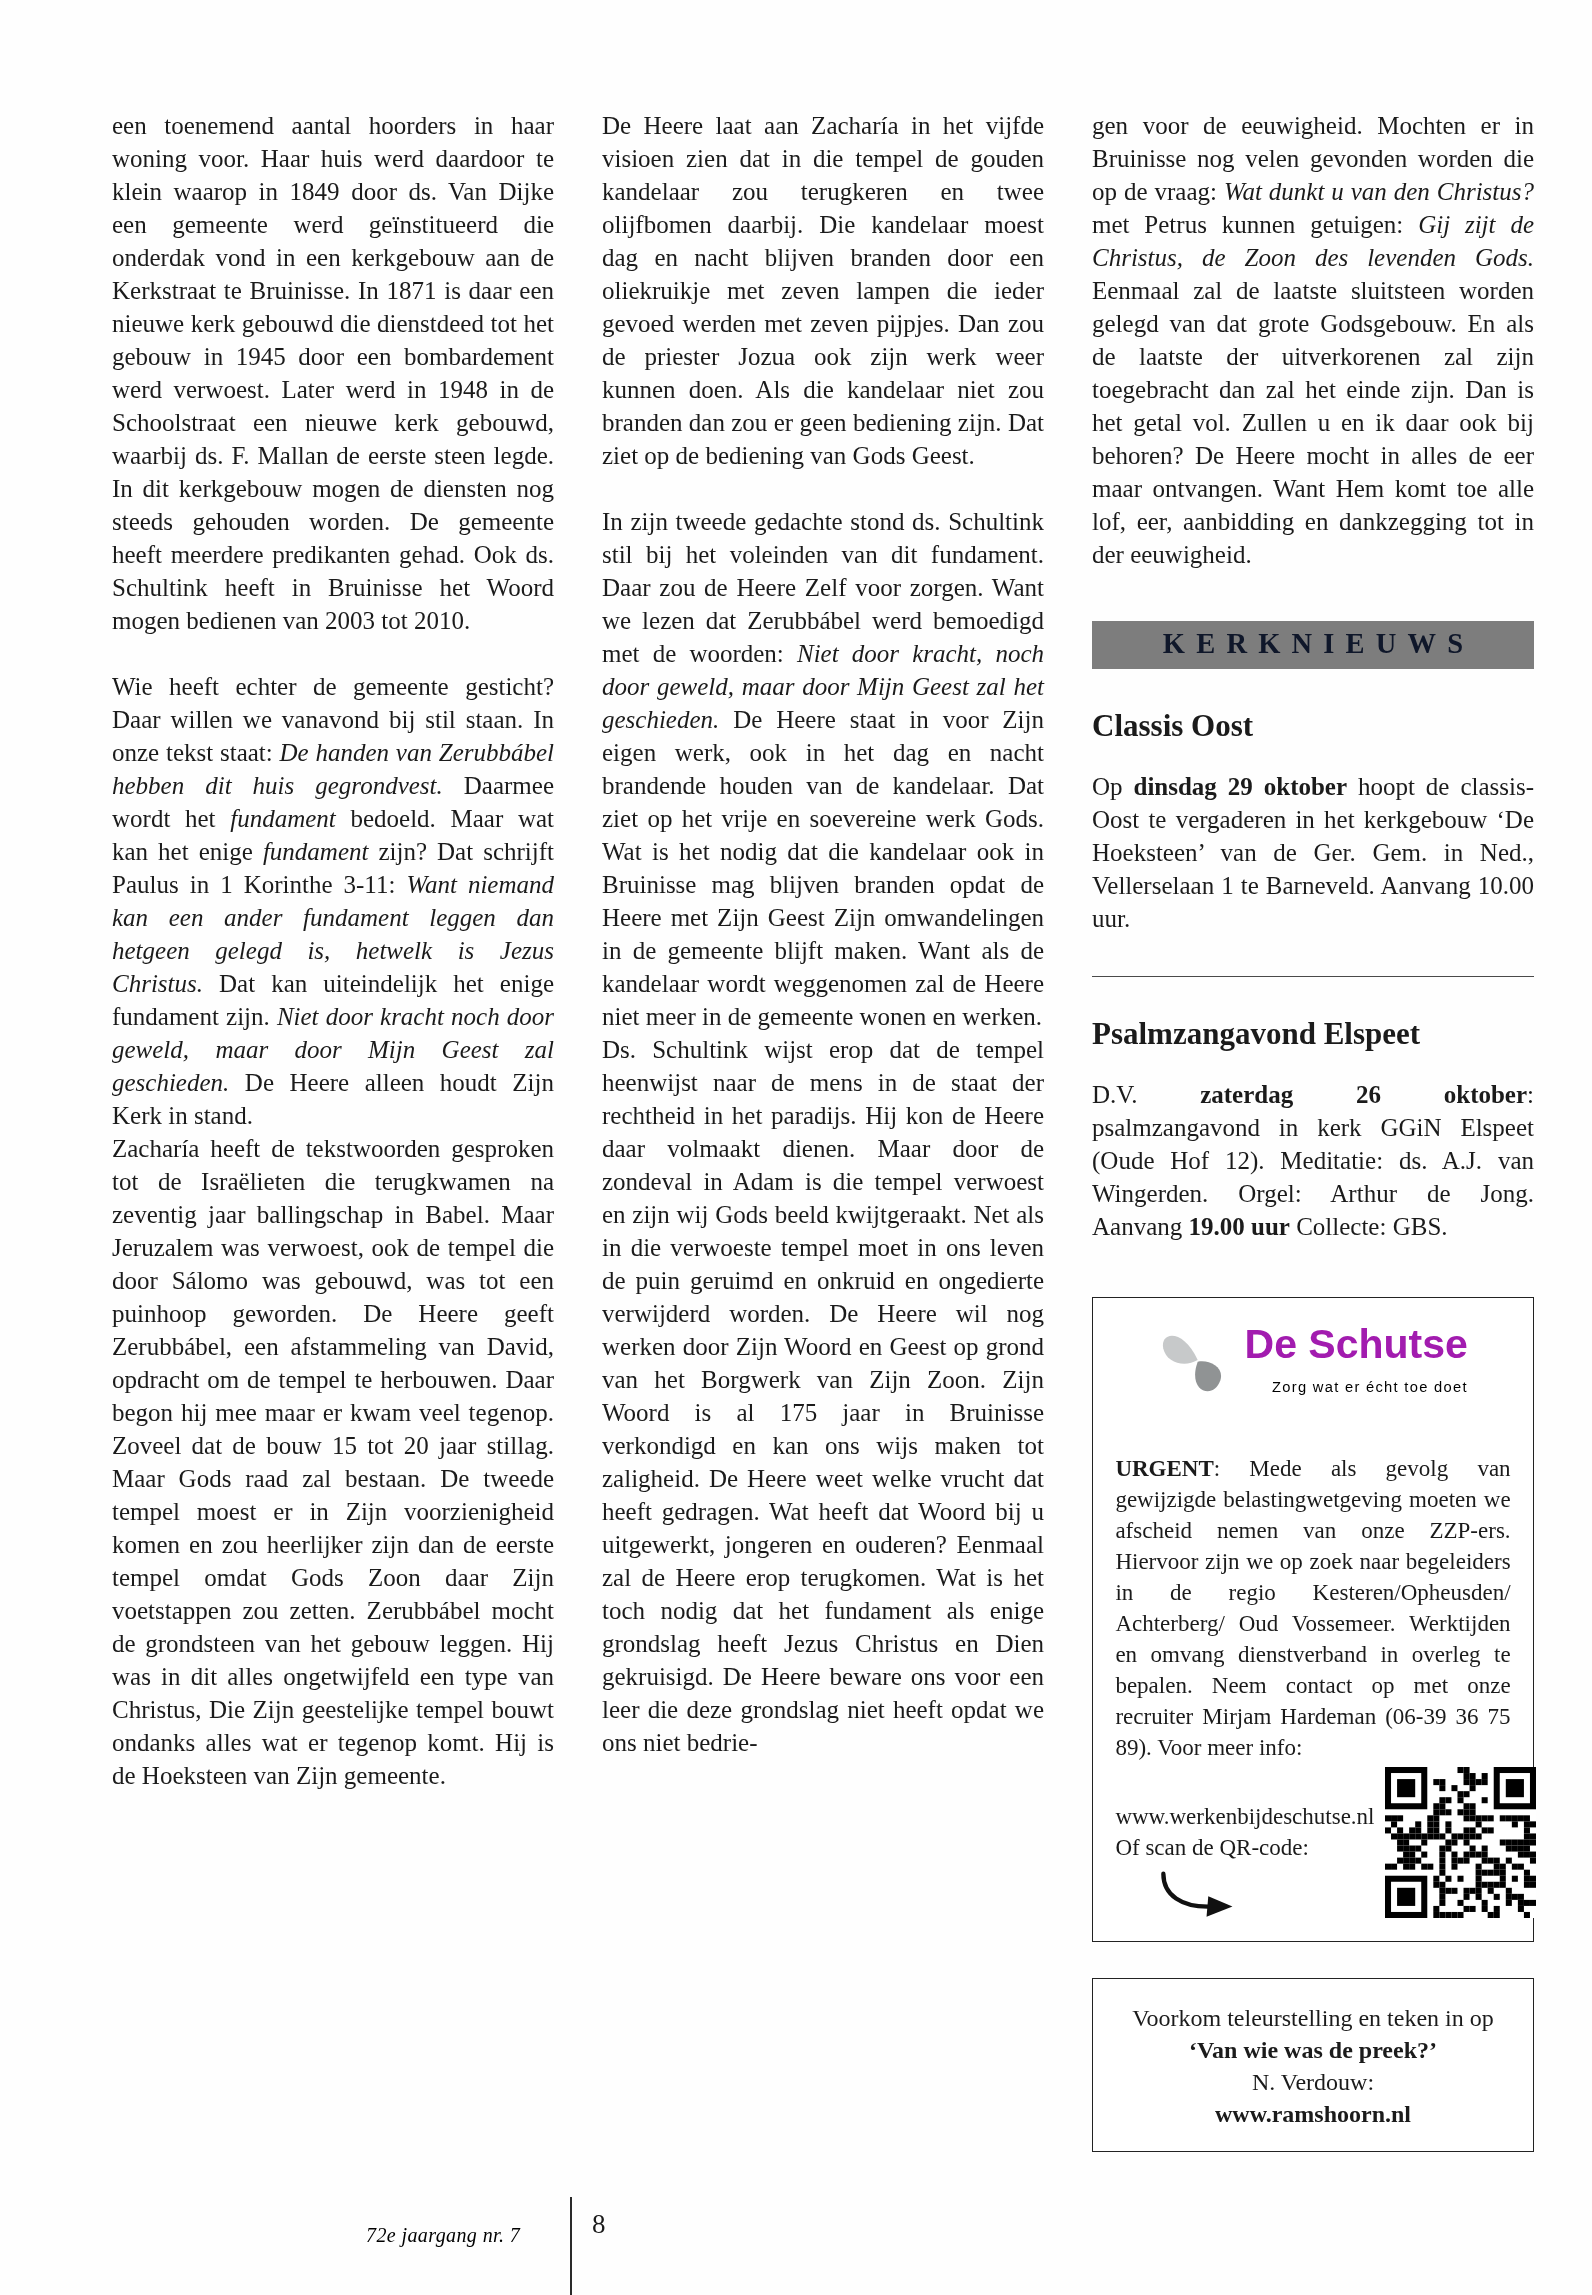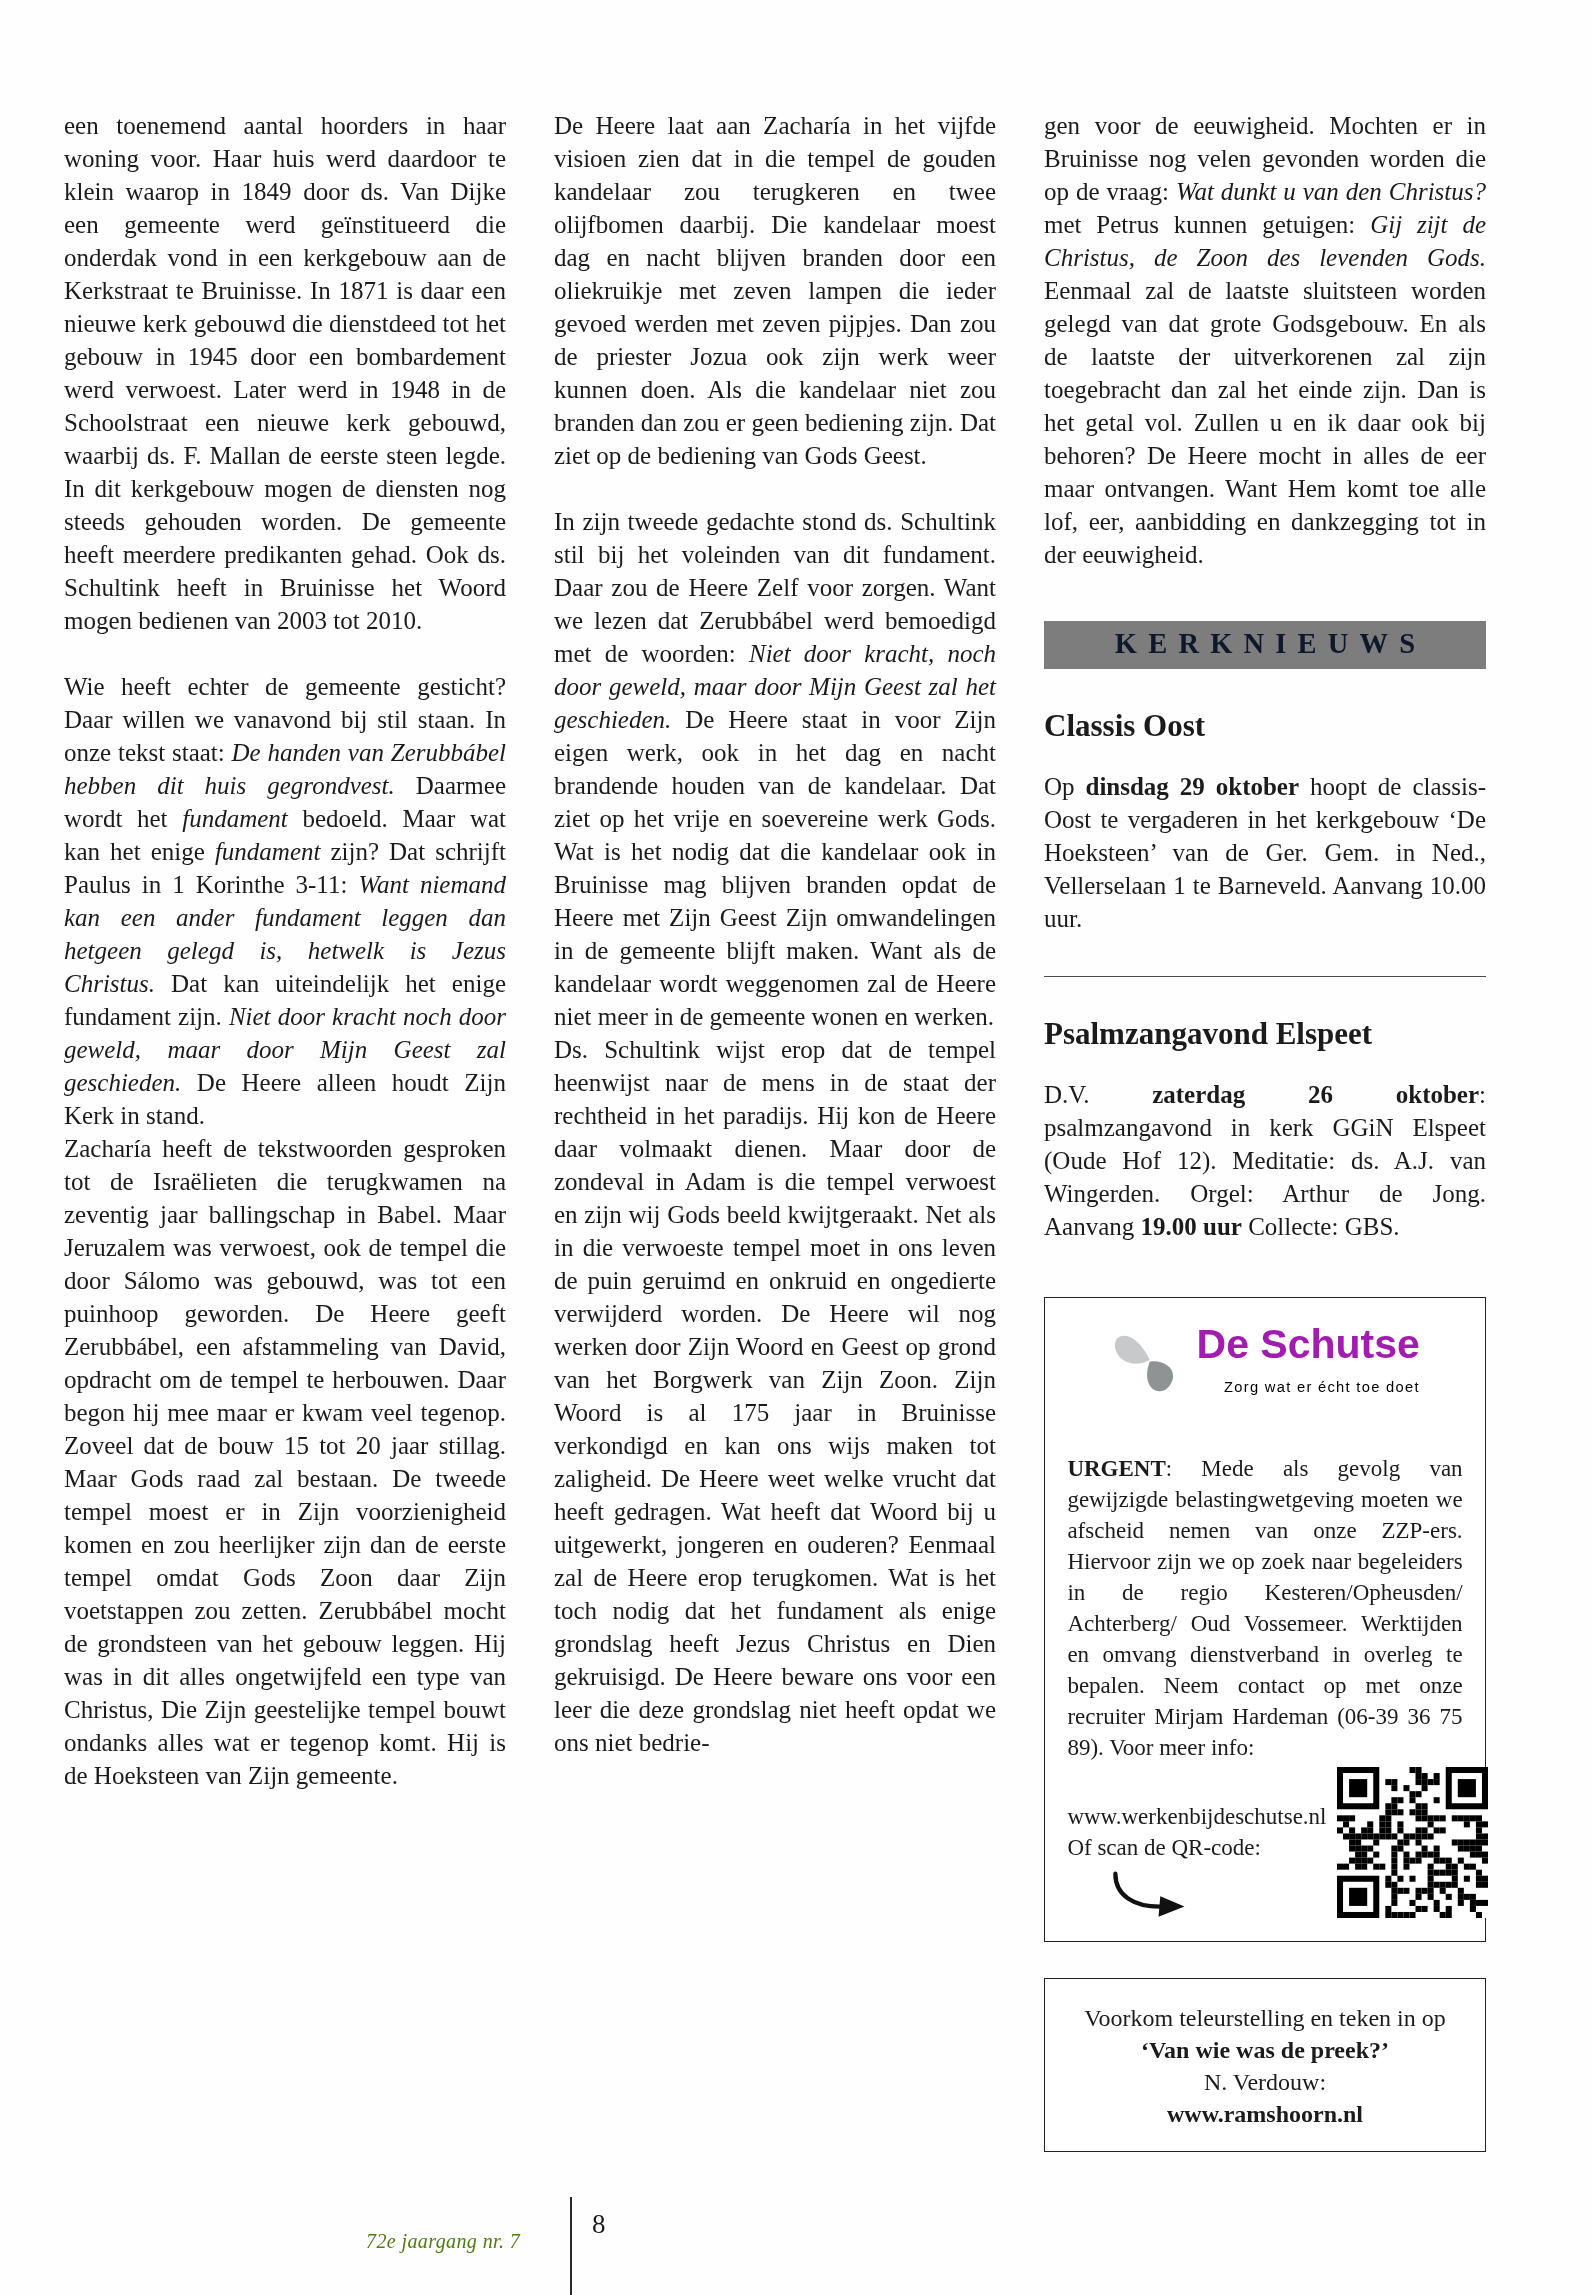--- a/index.html
+++ b/index.html
@@ -4,21 +4,21 @@
 <style>
   * { margin:0; padding:0; box-sizing:border-box; }
   html,body { width:1592px; height:2295px; }
   body {
     background:#fefefe;
     font-family:"Liberation Serif","DejaVu Serif",serif;
     color:#1b1b1b;
     position:relative;
     overflow:hidden;
   }
-  .page { position:absolute; inset:0; padding:109px 50px 0 64px; }
+  .page { position:absolute; inset:0; padding:109px 50px 0 112px; }
   .cols { display:flex; gap:48px; }
   .col { width:442px; flex:0 0 442px; font-size:25px; line-height:33px; text-align:justify; }
   .para { text-align:justify; }
   .para.gap { margin-top:33px; }
   .it { font-style:italic; }
   .bd { font-weight:700; }
 
   
   .banner {
     margin-top:50px; background:#7d7d7d; color:#0f172a;
@@ -40,21 +40,21 @@
   .qr-left { flex:1; padding-right:10.4px; }
   .arrow { display:block; margin:7px 0 0 38px; }
   .qr { flex:0 0 151px; margin-top:1.7px; }
 
   
   .adbox2 { margin-top:36px; border:1.7px solid #222; padding:22.4px 14px 21px; background:#ffffff; }
   .adbox2 .para { text-align:center; font-size:24px; line-height:32px; }
 
   
   .footer { position:absolute; left:0; top:2190px; width:100%; height:105px; }
-  .footer .issue { position:absolute; left:366px; top:40px; font-style:italic; font-size:20px; color:#4d7c0f; letter-spacing:0.4px; }
+  .footer .issue { position:absolute; left:366px; top:34px; font-style:italic; font-size:20px; color:#000000; letter-spacing:0.4px; }
   .footer .vline { position:absolute; left:570px; top:7px; width:1.7px; height:98px; background:#2a2a2a; }
   .footer .pagenum { position:absolute; left:592px; top:19px; font-size:27px; color:#1b1b1b; }
 </style>
 </head>
 <body>
 
 <div class="page">
   <div class="cols">
 
     <div class="col">

